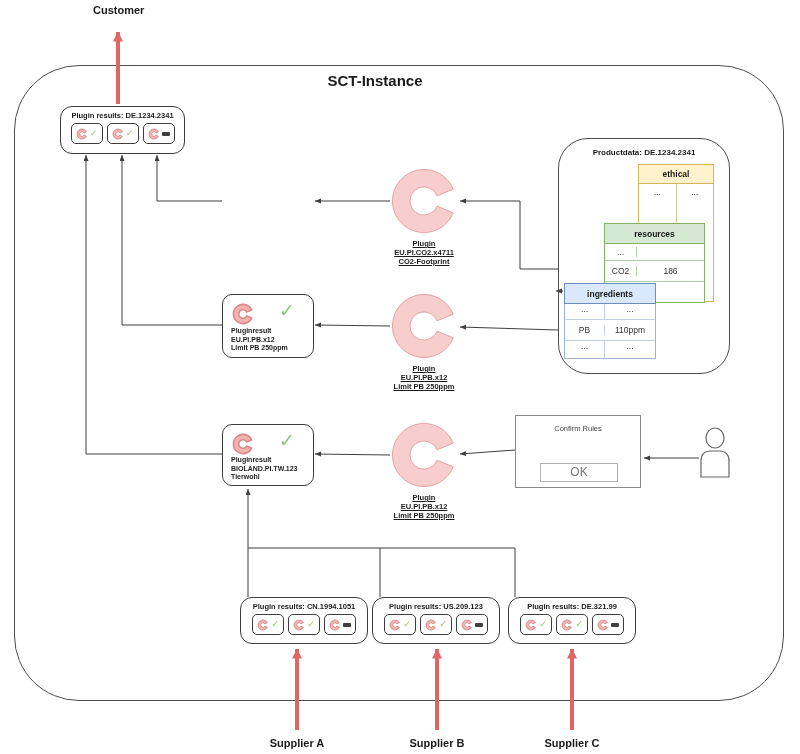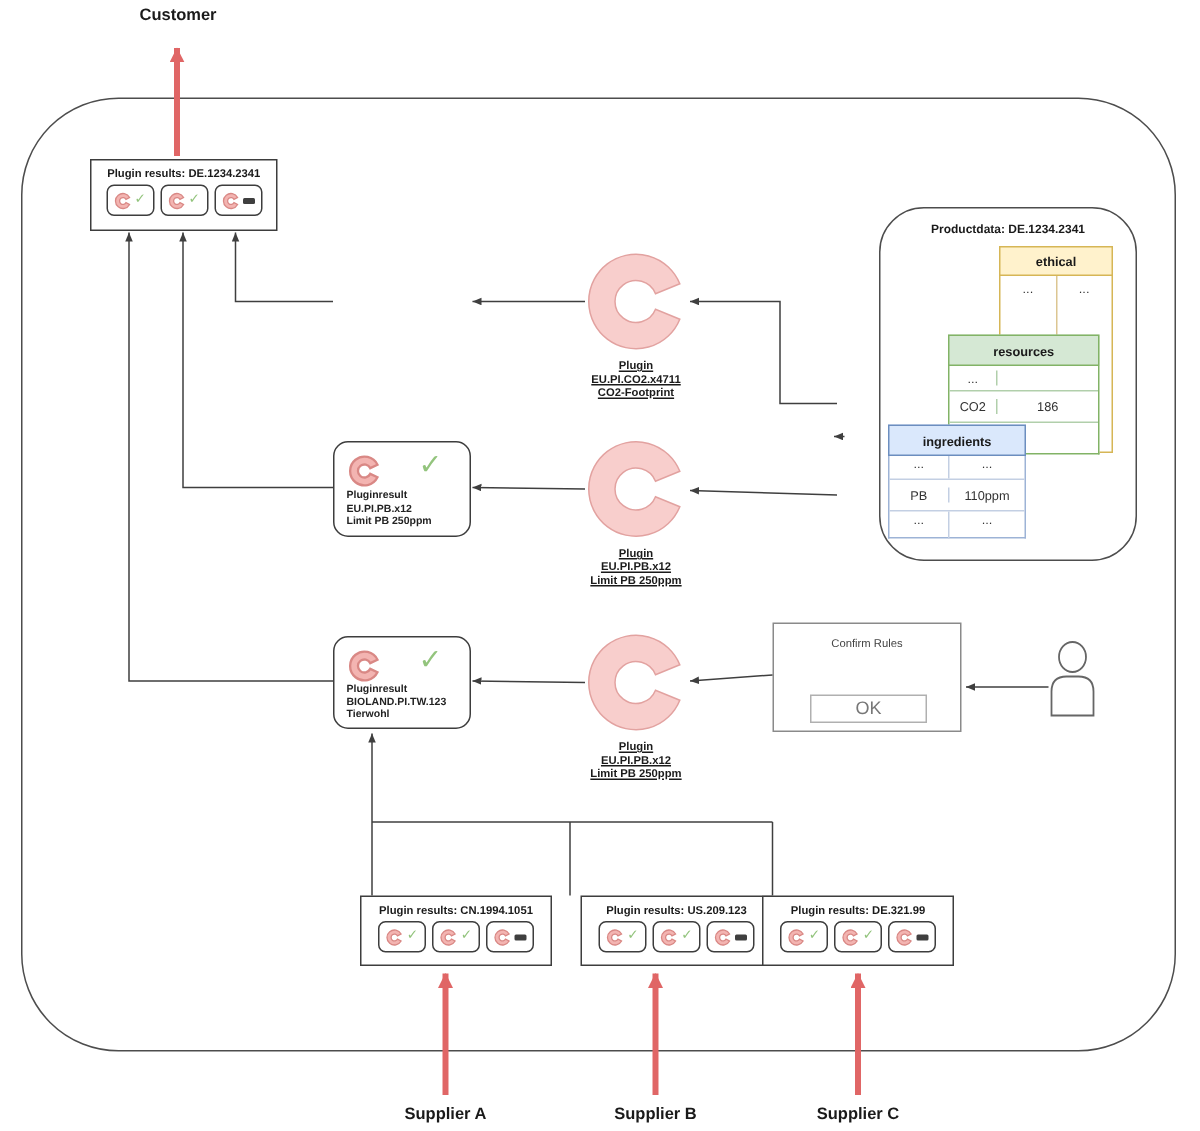--- a/index.html
+++ b/index.html
@@ -13,21 +13,21 @@
   .toplabel{position:absolute;font-size:11px;font-weight:bold;}
   
   .wires{position:absolute;left:0;top:0;width:800px;height:754px;pointer-events:none;z-index:6;}
   .conn{stroke:var(--line);stroke-width:1;fill:none;}
   .redconn{stroke:var(--red);stroke-width:4;fill:none;}
   #arrB path{fill:var(--line);}
   #arrR path{fill:var(--red);}
   
   .node{position:absolute;background:#fff;border:1px solid #3d3d3d;z-index:4;}
   .rb10{border-radius:10px;}
-  .rb8{border-radius:0;}
+  .rb8{border-radius:12px;}
   
   .ctitle{font-size:7.5px;font-weight:bold;text-align:center;margin-top:4px;white-space:nowrap;}
   .slots{display:flex;justify-content:center;gap:4px;margin-top:3px;}
   .slot{width:32px;height:21px;border:1px solid #3d3d3d;border-radius:5px;background:#fff;
         display:flex;align-items:center;justify-content:center;gap:2px;box-sizing:border-box;}
   .check{color:var(--check);font-weight:bold;font-family:"DejaVu Sans",sans-serif;}
   .check-sm{font-size:9px;line-height:9px;}
   .check-lg{font-size:19px;line-height:19px;}
   .vbadge{width:8px;height:4px;background:#3f3f3f;border-radius:1px;}
   
@@ -36,21 +36,21 @@
         font-size:7.5px;font-weight:bold;line-height:10px;}
   
   .donut{display:block;}
   .donut-sm{width:12px;height:12px;}
   .donut-md{width:24px;height:24px;position:absolute;left:8px;top:7px;}
   .donut-lg{position:absolute;width:66px;height:66px;z-index:4;}
   .plabel{position:absolute;width:132px;text-align:center;font-size:7.5px;
           font-weight:bold;line-height:9px;z-index:4;text-decoration:underline;}
   
   .pd{position:absolute;left:558px;top:138px;width:170px;height:234px;background:#fff;
-      border:1.6px solid var(--border);border-radius:30px;z-index:4;margin-left:28px;}
+      border:1.6px solid var(--border);border-radius:30px;z-index:4;}
   .pd-title{position:absolute;left:0;top:9px;width:100%;text-align:center;
             font-size:8px;font-weight:bold;}
   .tbl{position:absolute;box-sizing:border-box;}
   .tbl .hd{box-sizing:border-box;font-weight:bold;font-size:8.5px;text-align:center;
            display:flex;align-items:center;justify-content:center;}
   .tbl .bd{box-sizing:border-box;background:#fff;border-top:none!important;}
   .trow{display:flex;}
   .tcell{box-sizing:border-box;display:flex;justify-content:center;font-size:8.5px;color:#333;}
   
   .eth{left:79px;top:25px;width:76px;z-index:1;}
@@ -90,20 +90,21 @@
   
   .person{position:absolute;left:695px;top:424px;z-index:4;}
   .blabel{position:absolute;width:90px;text-align:center;font-size:11px;font-weight:bold;}
 </style>
 </head>
 <body>
 
 <div class="stage">
 
   <div class="frame"></div>
+  <div class="sct-title">SCT-Instance</div>
 
   <div class="toplabel" style="left:93px;top:4px;">Customer</div>
 
   <svg class="wires">
     <defs>
       <marker id="arrB" markerWidth="7" markerHeight="6" refX="6" refY="2.5" orient="auto" markerUnits="userSpaceOnUse">
         <path d="M0,0 L6,2.5 L0,5 Z"></path>
       </marker>
       <marker id="arrR" markerWidth="3.4" markerHeight="3" refX="2.4" refY="1.25" orient="auto">
         <path d="M0,0 L2.5,1.25 L0,2.5 Z"></path>
@@ -287,21 +288,21 @@
       </div>
       <div class="slot">
         <svg class="donut donut-sm" viewBox="0 0 18 18">
             <path d="M15.6 12.5 A7.5 7.5 0 1 1 15.6 5.5 L12.0 7.4 A3.4 3.4 0 1 0 12.0 10.6 Z" fill="#f3b4b1" stroke="#d98885" stroke-width="1.3"></path>
           </svg>
         <span class="vbadge"></span>
       </div>
     </div>
   </div>
 
-  <div class="node rb8" style="left:387px;top:597px;width:126px;height:45px;">
+  <div class="node rb8" style="left:372px;top:597px;width:126px;height:45px;">
     <div class="ctitle">Plugin results: US.209.123</div>
     <div class="slots">
       <div class="slot">
         <svg class="donut donut-sm" viewBox="0 0 18 18">
             <path d="M15.6 12.5 A7.5 7.5 0 1 1 15.6 5.5 L12.0 7.4 A3.4 3.4 0 1 0 12.0 10.6 Z" fill="#f3b4b1" stroke="#d98885" stroke-width="1.3"></path>
           </svg>
         <span class="check check-sm">✓</span>
       </div>
       <div class="slot">
         <svg class="donut donut-sm" viewBox="0 0 18 18">

